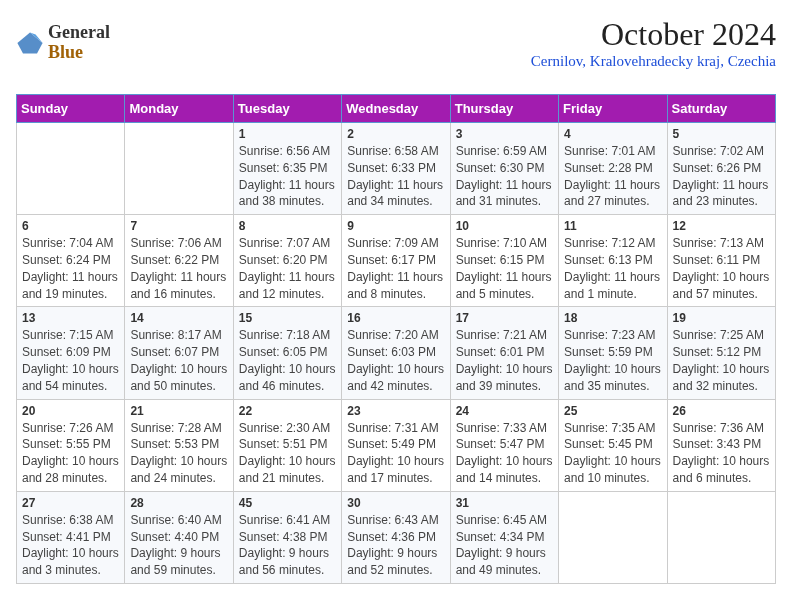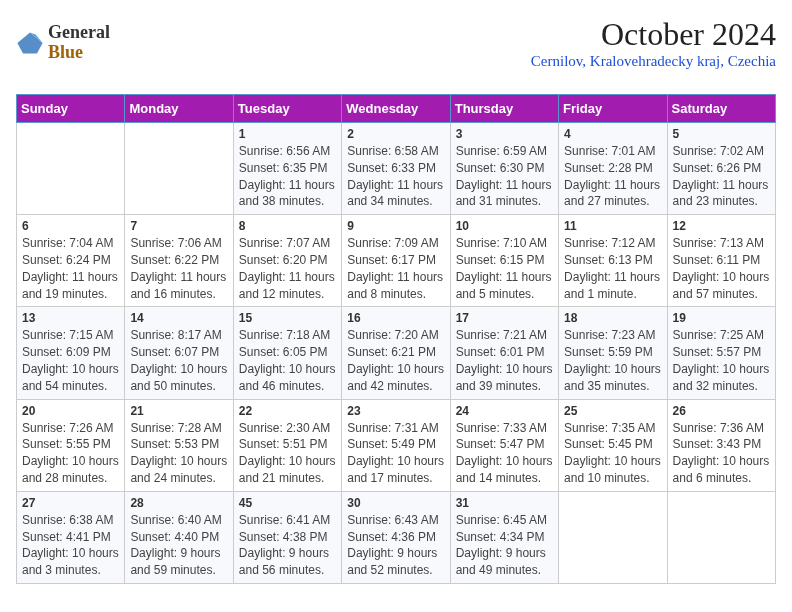--- a/index.html
+++ b/index.html
@@ -210,39 +210,39 @@
         </td>
         <td>
           <span class="day-num">15</span>
           <div class="day-info">Sunrise: 7:18 AM
 Sunset: 6:05 PM
 Daylight: 10 hours and 46 minutes.</div>
         </td>
         <td>
           <span class="day-num">16</span>
           <div class="day-info">Sunrise: 7:20 AM
-Sunset: 6:21 PM
+Sunset: 6:03 PM
 Daylight: 10 hours and 42 minutes.</div>
         </td>
         <td>
           <span class="day-num">17</span>
           <div class="day-info">Sunrise: 7:21 AM
 Sunset: 6:01 PM
 Daylight: 10 hours and 39 minutes.</div>
         </td>
         <td>
           <span class="day-num">18</span>
           <div class="day-info">Sunrise: 7:23 AM
 Sunset: 5:59 PM
 Daylight: 10 hours and 35 minutes.</div>
         </td>
         <td>
           <span class="day-num">19</span>
           <div class="day-info">Sunrise: 7:25 AM
-Sunset: 5:57 PM
+Sunset: 5:12 PM
 Daylight: 10 hours and 32 minutes.</div>
         </td>
       </tr>
       <tr>
         <td>
           <span class="day-num">20</span>
           <div class="day-info">Sunrise: 7:26 AM
 Sunset: 5:55 PM
 Daylight: 10 hours and 28 minutes.</div>
         </td>

